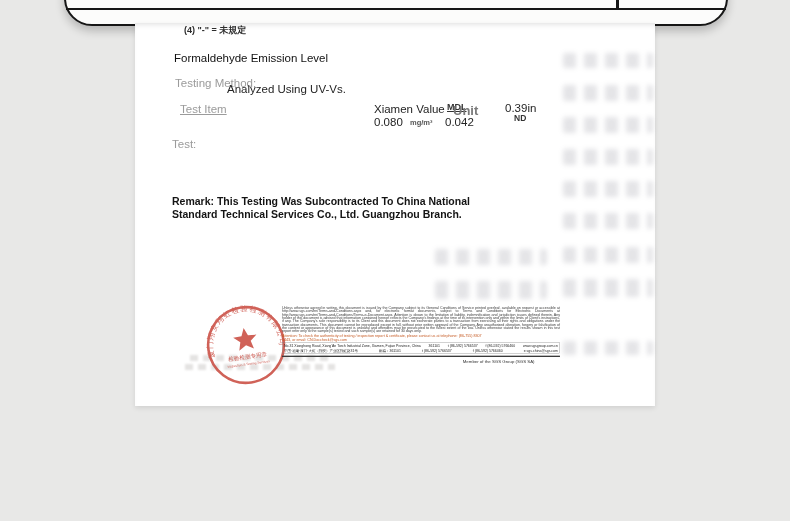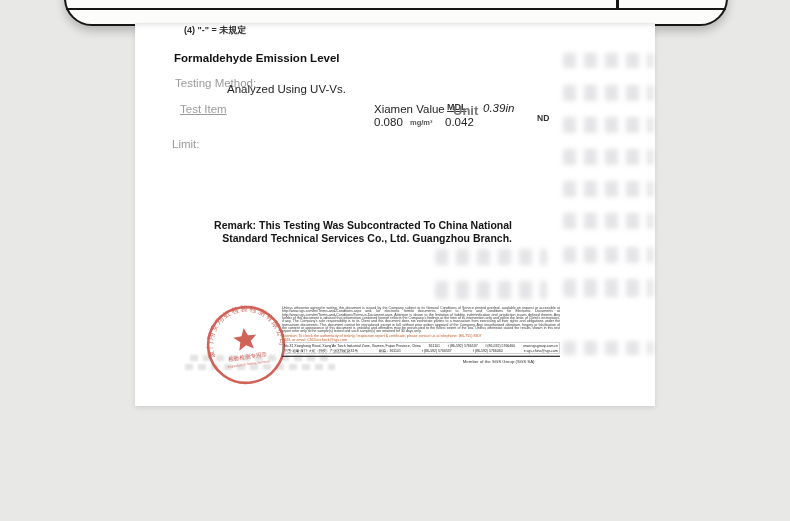--- a/index.html
+++ b/index.html
@@ -8,21 +8,21 @@
   
   .topcard{position:absolute;left:64px;top:-36px;width:660px;height:58px;background:#fcfcfb;
            border:2.5px solid #161616;border-radius:28px;box-shadow:0 5px 10px rgba(0,0,0,.22);}
   .topcard .hline{position:absolute;left:0;right:0;top:42px;border-top:2.5px solid #161616;}
   .topcard .vline{position:absolute;left:550px;top:0;width:2.5px;height:42px;background:#161616;}
   
   .docpage{position:absolute;left:135px;top:23px;width:520px;height:383px;background:#ffffff;
            box-shadow:inset 0 5px 7px -5px rgba(0,0,0,.18),0 2px 5px rgba(0,0,0,.10);}
   .abs{position:absolute;}
   .fn{font-size:9px;font-weight:bold;color:#2c2c2c;}
-  .title{font-size:11.5px;font-weight:bold;color:#111;}
+  .title{font-size:11.5px;font-weight:normal;color:#111;}
   .glabel{font-size:11.5px;color:#9b9b9b;}
   .btext{font-size:11.5px;color:#242424;line-height:13.5px;white-space:pre-line;}
   .colhead{font-size:11.5px;color:#242424;}
   .unit-head{font-size:13px;font-weight:bold;color:#7a7a7a;margin-left:45px;}
   .mdl-head{font-size:9px;font-weight:bold;color:#333;text-decoration:underline;}
   .small-b{font-size:8.5px;font-weight:bold;color:#333;}
   .unit-val{font-size:7.5px;font-weight:bold;color:#555;}
   .remark{font-size:10.5px;font-weight:bold;color:#141414;line-height:12.8px;white-space:pre-line;}
   
   .wm{position:absolute;border-radius:2px;opacity:.33;filter:blur(2.6px);
@@ -74,30 +74,30 @@
     <span class="abs glabel" style="left:40px;top:54px;z-index:1;">Testing Method:</span>
     <div class="abs btext" style="left:92px;top:46px;z-index:2;">
       <div>Analyzed Using UV-Vs.</div>
     </div>
 
     <span class="abs glabel" style="left:45px;top:80px;z-index:1;text-decoration:underline;">Test Item</span>
 
     <span class="abs colhead" style="left:239px;top:80px;z-index:2;">Xiamen Value</span>
     <span class="abs unit-head" style="left:273px;top:80px;z-index:3;">Unit</span>
     <span class="abs mdl-head" style="left:312px;top:79px;">MDL</span>
-    <span class="abs colhead" style="left:348px;top:79px;font-style:italic;">0.39in</span>
+    <span class="abs colhead" style="left:370px;top:79px;">0.39in</span>
 
     <span class="abs colhead" style="left:239px;top:93px;">0.080</span>
     <span class="abs unit-val" style="left:275px;top:95px;text-align:right;">mg/m³</span>
     <span class="abs colhead" style="left:310px;top:93px;">0.042</span>
-    <span class="abs small-b" style="left:354px;top:90px;padding-left:48px;">ND</span>
+    <span class="abs small-b" style="left:331px;top:90px;padding-left:48px;">ND</span>
 
-    <span class="abs glabel" style="left:37px;top:115px;z-index:1;">Limit:</span>
+    <span class="abs glabel" style="left:37px;top:115px;z-index:1;">Test:</span>
 
-    <div class="abs remark" style="left:37px;top:196px;width:340px;text-align:right;">Remark: This Testing Was Subcontracted To China National
+    <div class="abs remark" style="left:37px;top:172px;width:340px;">Remark: This Testing Was Subcontracted To China National
 Standard Technical Services Co., Ltd. Guangzhou Branch.</div>
 
     <svg class="stamp" viewBox="0 0 100 100">
       <circle cx="50" cy="50" r="44" fill="none" stroke="#c8473c" stroke-width="3"></circle>
       <defs>
         <path id="arcpath" d="M 13,62 A 39,39 0 1 1 87,62" fill="none"></path>
       </defs>
       <text font-size="8.5" fill="#c8473c" letter-spacing="1.5">
         <textPath href="#arcpath" startOffset="2%">厦门翔安翔虹检验检测有限公司</textPath>
       </text>

